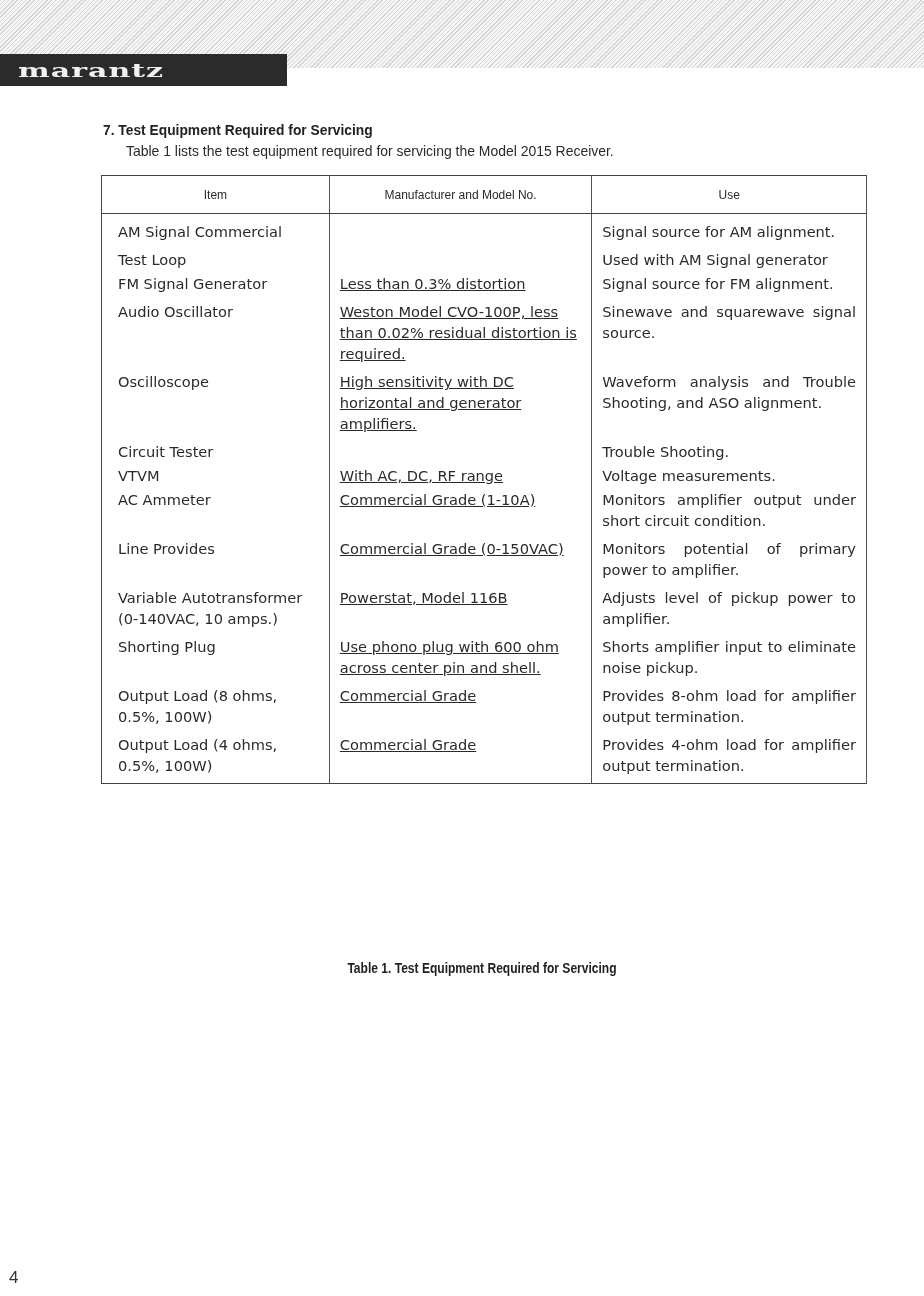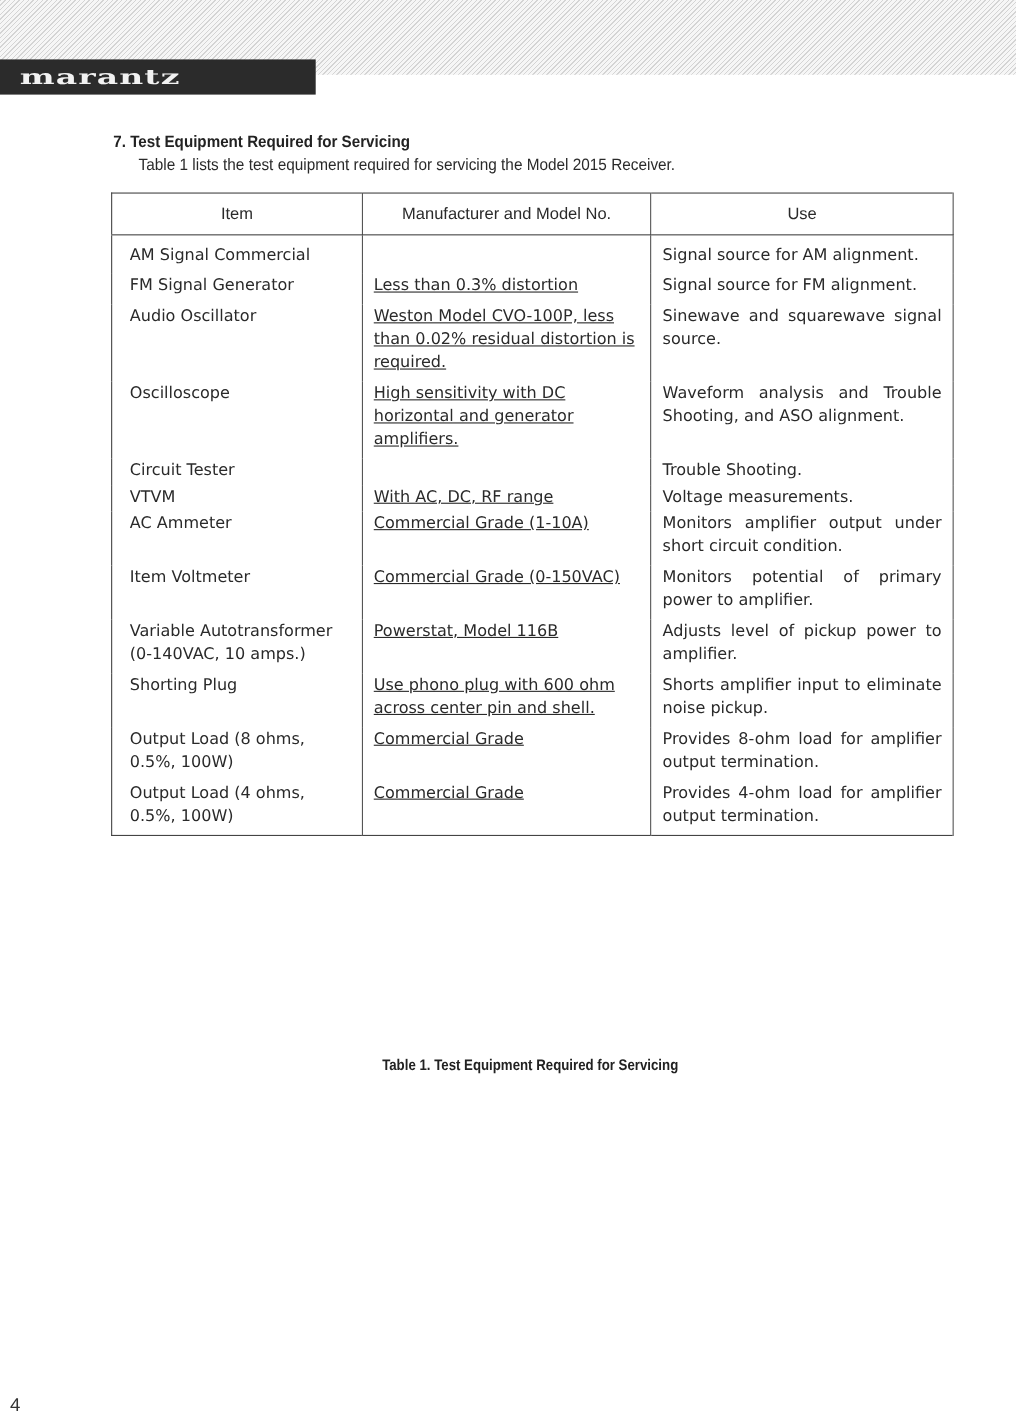--- a/index.html
+++ b/index.html
@@ -32,21 +32,21 @@
     transform: scaleX(0.93); transform-origin: left;
   }
   table.equip {
     position: absolute; left: 101px; top: 175px; width: 766px;
     border-collapse: collapse; border: 1.5px solid #444;
     font-family: "DejaVu Sans", sans-serif; font-size: 14.6px; color: #2a2a2a;
   }
   table.equip th {
     font-weight: normal; text-align: center; height: 37px; padding: 0;
     border-bottom: 1.5px solid #444; border-right: 1px solid #555;
-    font-family: "Liberation Sans", sans-serif; font-size: 15px;
+    font-family: "Liberation Sans", sans-serif; font-size: 12px;
   }
   table.equip td {
     vertical-align: top; border-right: 1px solid #555;
     padding: 0 8px 0 16px; line-height: 21px;
   }
   table.equip td.mfr { padding-left: 10px; padding-right: 6px; text-decoration: underline; }
   table.equip td.use { padding-left: 10px; padding-right: 10px; text-align: justify; }
   table.equip tr:first-child td { padding-top: 7px; }
   table.equip td .cell { padding-bottom: 7px; }
   table.equip tr.tight td .cell { padding-bottom: 3px; }
@@ -88,20 +88,31 @@
       <td>
           <div class="cell">AM Signal Commercial</div>
         </td>
       <td class="mfr">
           <div class="cell"></div>
         </td>
       <td class="use">
           <div class="cell">Signal source for AM alignment.</div>
         </td>
     </tr>
+    <tr class="tight">
+      <td>
+          <div class="cell">Test Loop</div>
+        </td>
+      <td class="mfr">
+          <div class="cell"></div>
+        </td>
+      <td class="use">
+          <div class="cell">Used with AM Signal generator</div>
+        </td>
+    </tr>
     <tr>
       <td>
           <div class="cell">FM Signal Generator</div>
         </td>
       <td class="mfr">
           <div class="cell">Less than 0.3% distortion</div>
         </td>
       <td class="use">
           <div class="cell">Signal source for FM alignment.</div>
         </td>
@@ -156,21 +167,21 @@
         </td>
       <td class="mfr">
           <div class="cell">Commercial Grade (1-10A)</div>
         </td>
       <td class="use">
           <div class="cell">Monitors amplifier output under short circuit condition.</div>
         </td>
     </tr>
     <tr>
       <td>
-          <div class="cell">Item Voltmeter</div>
+          <div class="cell">Line Provides</div>
         </td>
       <td class="mfr">
           <div class="cell">Commercial Grade (0-150VAC)</div>
         </td>
       <td class="use">
           <div class="cell">Monitors potential of primary power to amplifier.</div>
         </td>
     </tr>
     <tr>
       <td>

